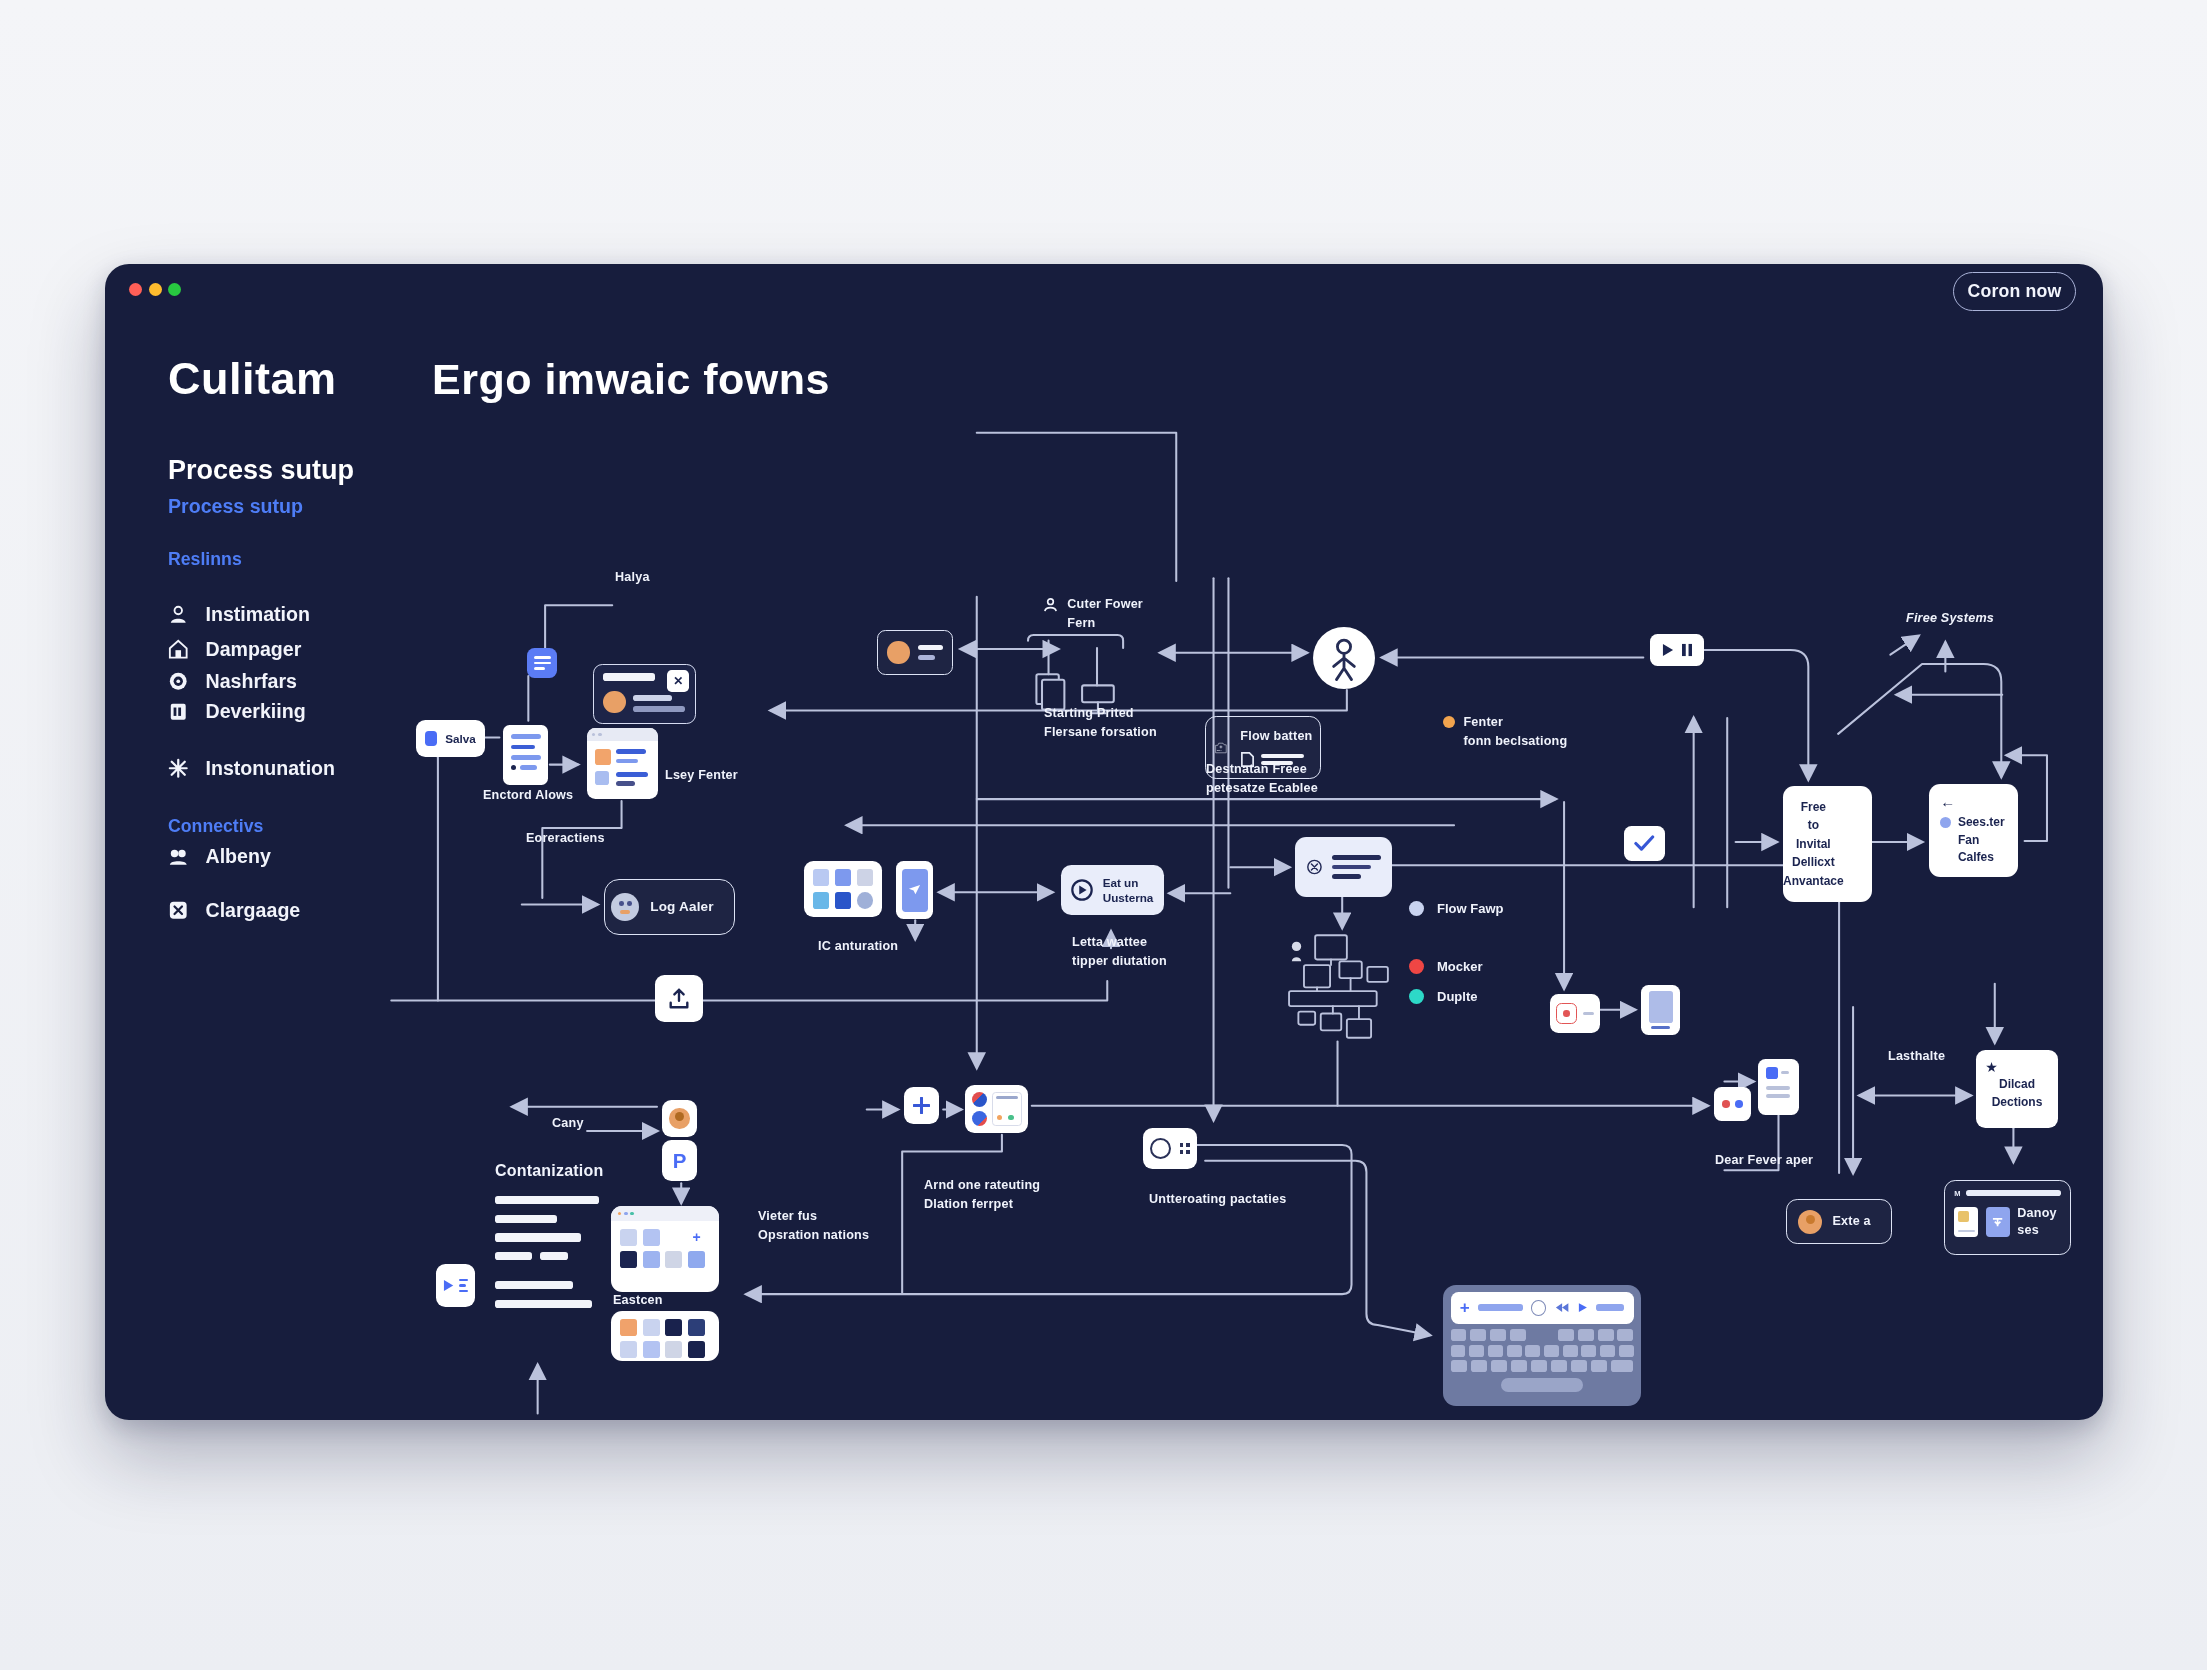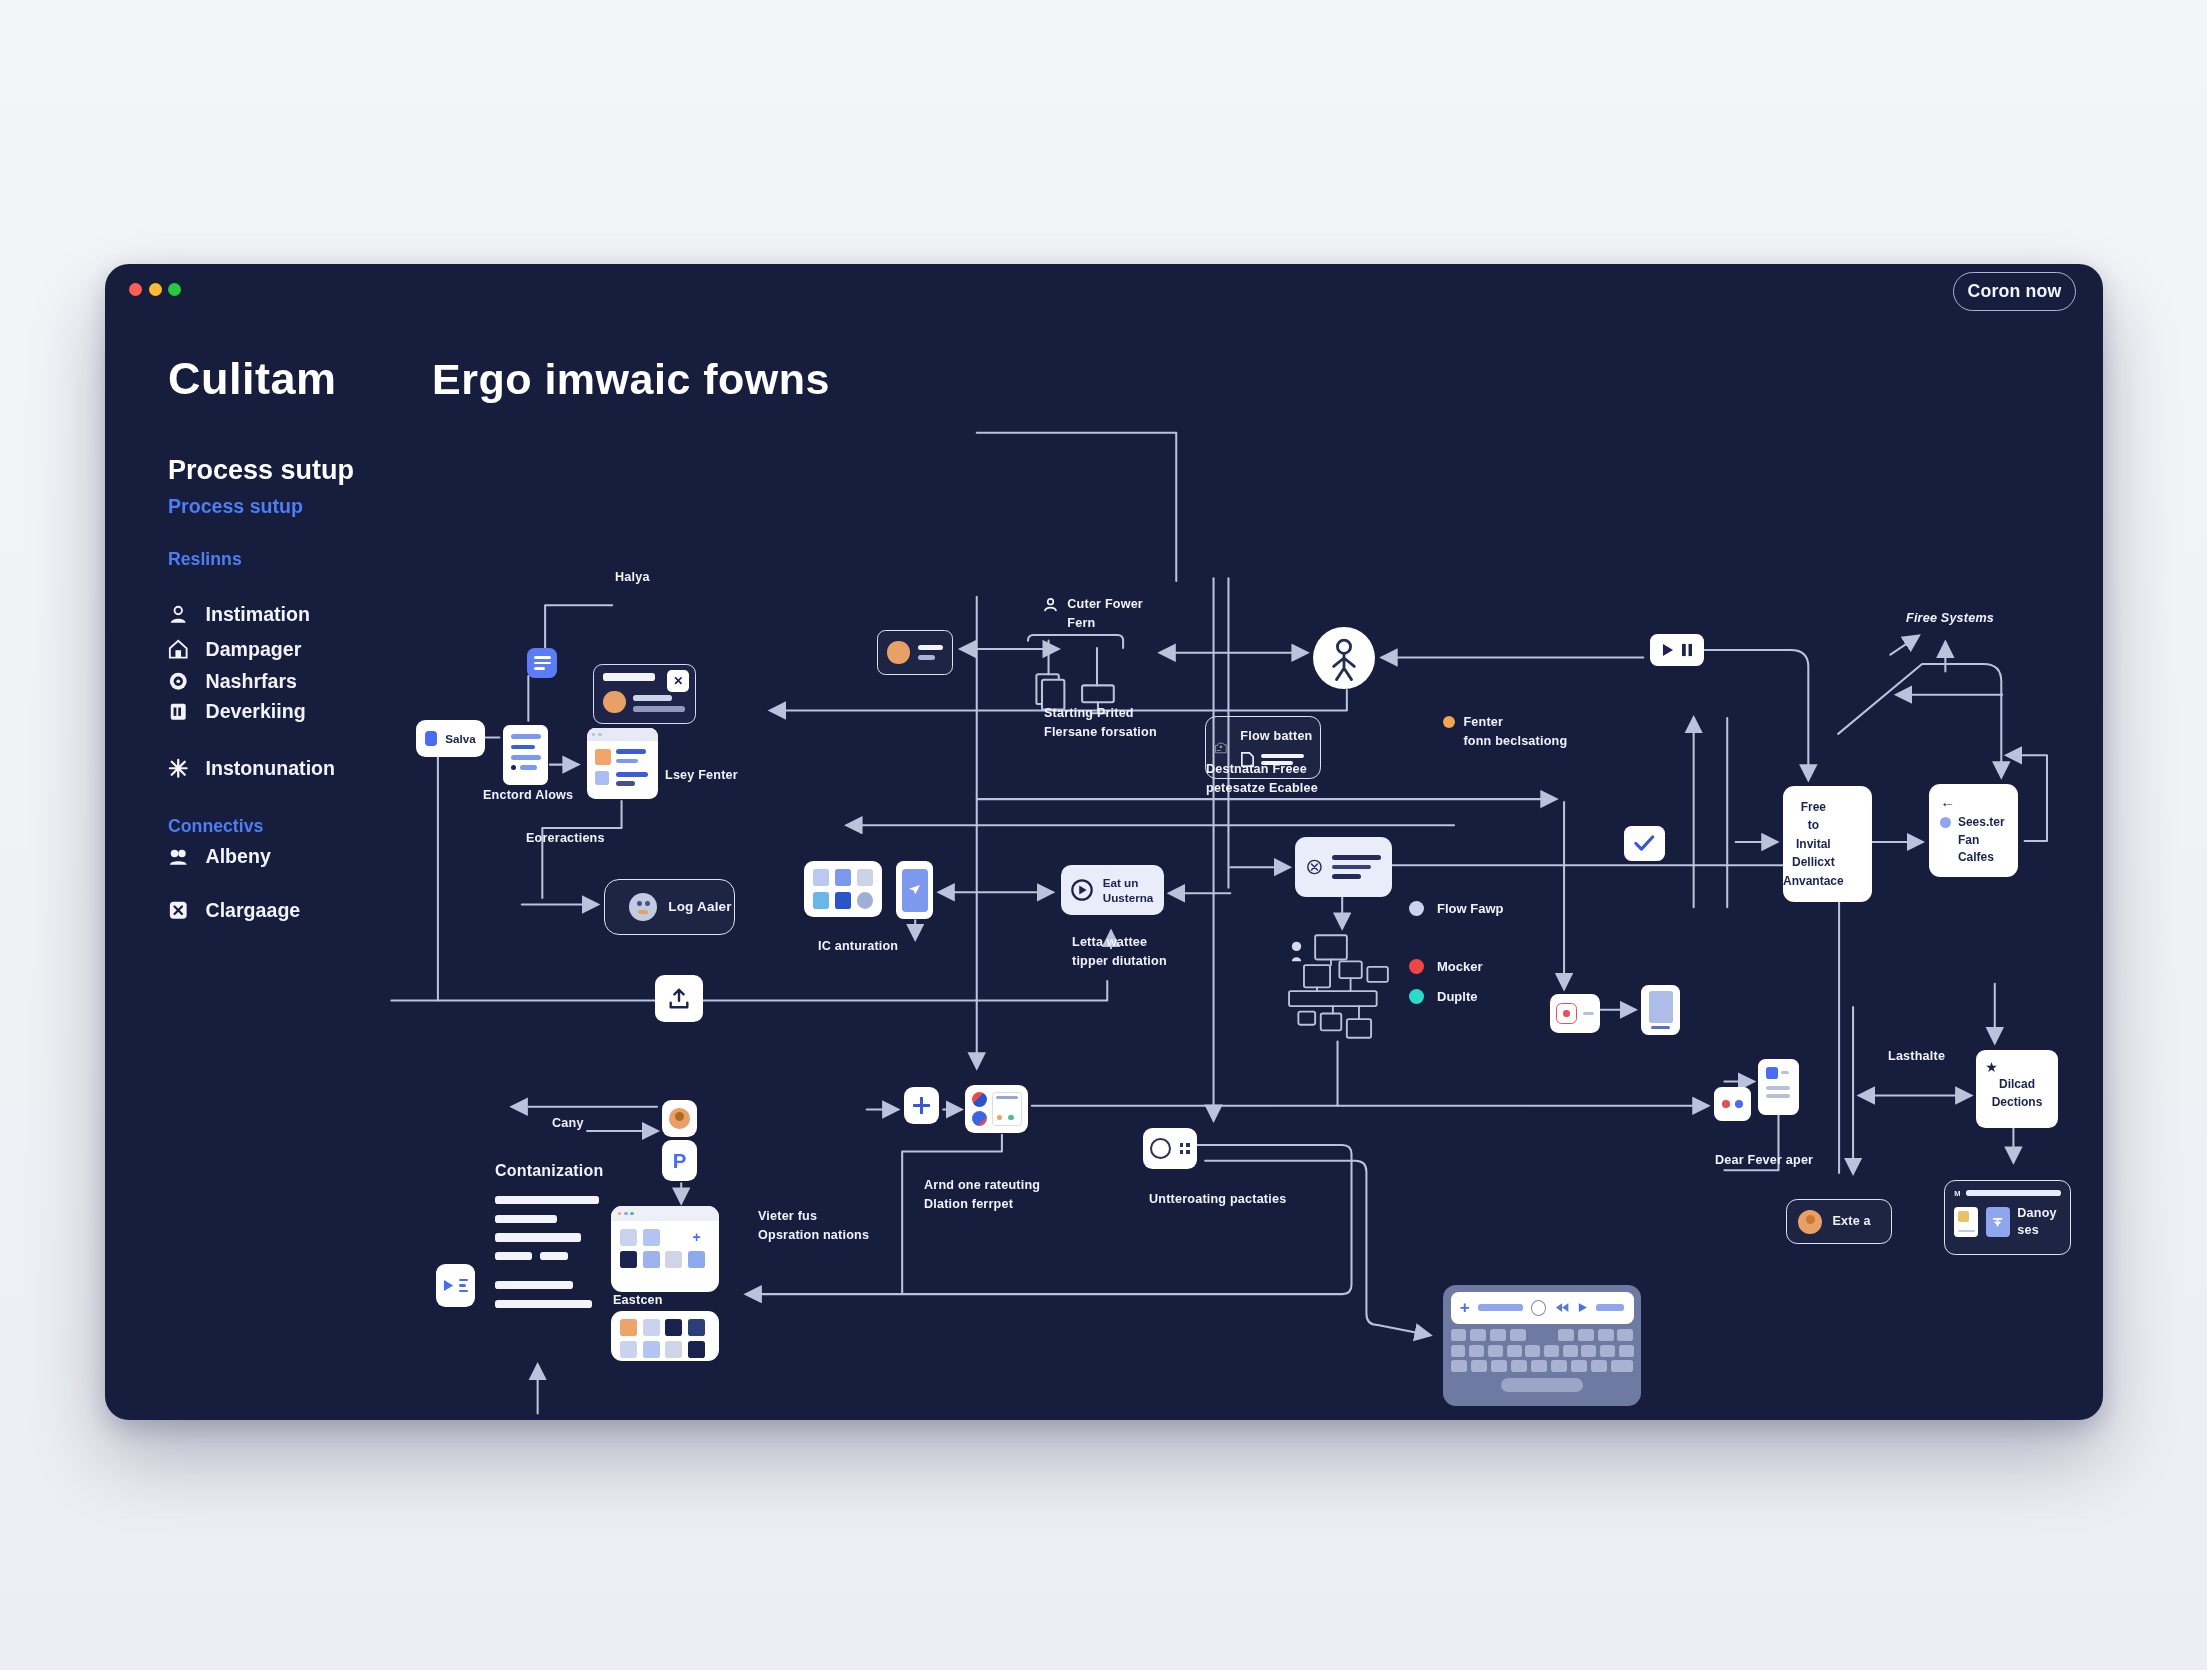--- a/index.html
+++ b/index.html
@@ -349,21 +349,21 @@
 
   <div class="node" style="left:791px;top:597px;width:37px;height:58px;border-radius:7.5px;display:flex;align-items:center;justify-content:center;">
     <span style="width:26px;height:43px;border-radius:3.7px;background:#7d99ee;display:flex;align-items:center;justify-content:center;">
       <svg width="13" height="11.2" viewBox="0 0 14 12">
           <path d="M1,5 L13,1 L8,11 L6,7 z" fill="#ffffff"></path>
         </svg>
     </span>
   </div>
   <div class="flabel" style="left:713px;top:673px;">IC anturation</div>
 
-  <div class="node-outline" style="left:499px;top:615px;width:131px;height:56px;border-radius:15px;display:flex;align-items:center;gap:11.2px;padding:0 24px;">
+  <div class="node-outline" style="left:499px;top:615px;width:131px;height:56px;border-radius:15px;display:flex;align-items:center;gap:11.2px;padding:0 6px;">
     <span class="dot" style="width:28px;height:28px;background:#c3cbe0;position:relative;flex:0 0 auto;">
       <span class="dot" style="position:absolute;left:8.4px;top:8.4px;width:4.7px;height:4.7px;background:#47508a;"></span>
       <span class="dot" style="position:absolute;left:16px;top:8.4px;width:4.7px;height:4.7px;background:#47508a;"></span>
       <span style="position:absolute;left:9.3px;top:17px;width:9.3px;height:3.7px;border-radius:1.9px;background:#e8a066;"></span>
     </span>
     <span class="flabel" style="position:static;font-size:13.5px;">Log Aaler</span>
   </div>
 
   <div class="node" style="left:550px;top:711px;width:48px;height:47px;border-radius:9.3px;display:flex;align-items:center;justify-content:center;">
     <svg width="24" height="24" viewBox="0 0 26 26">

